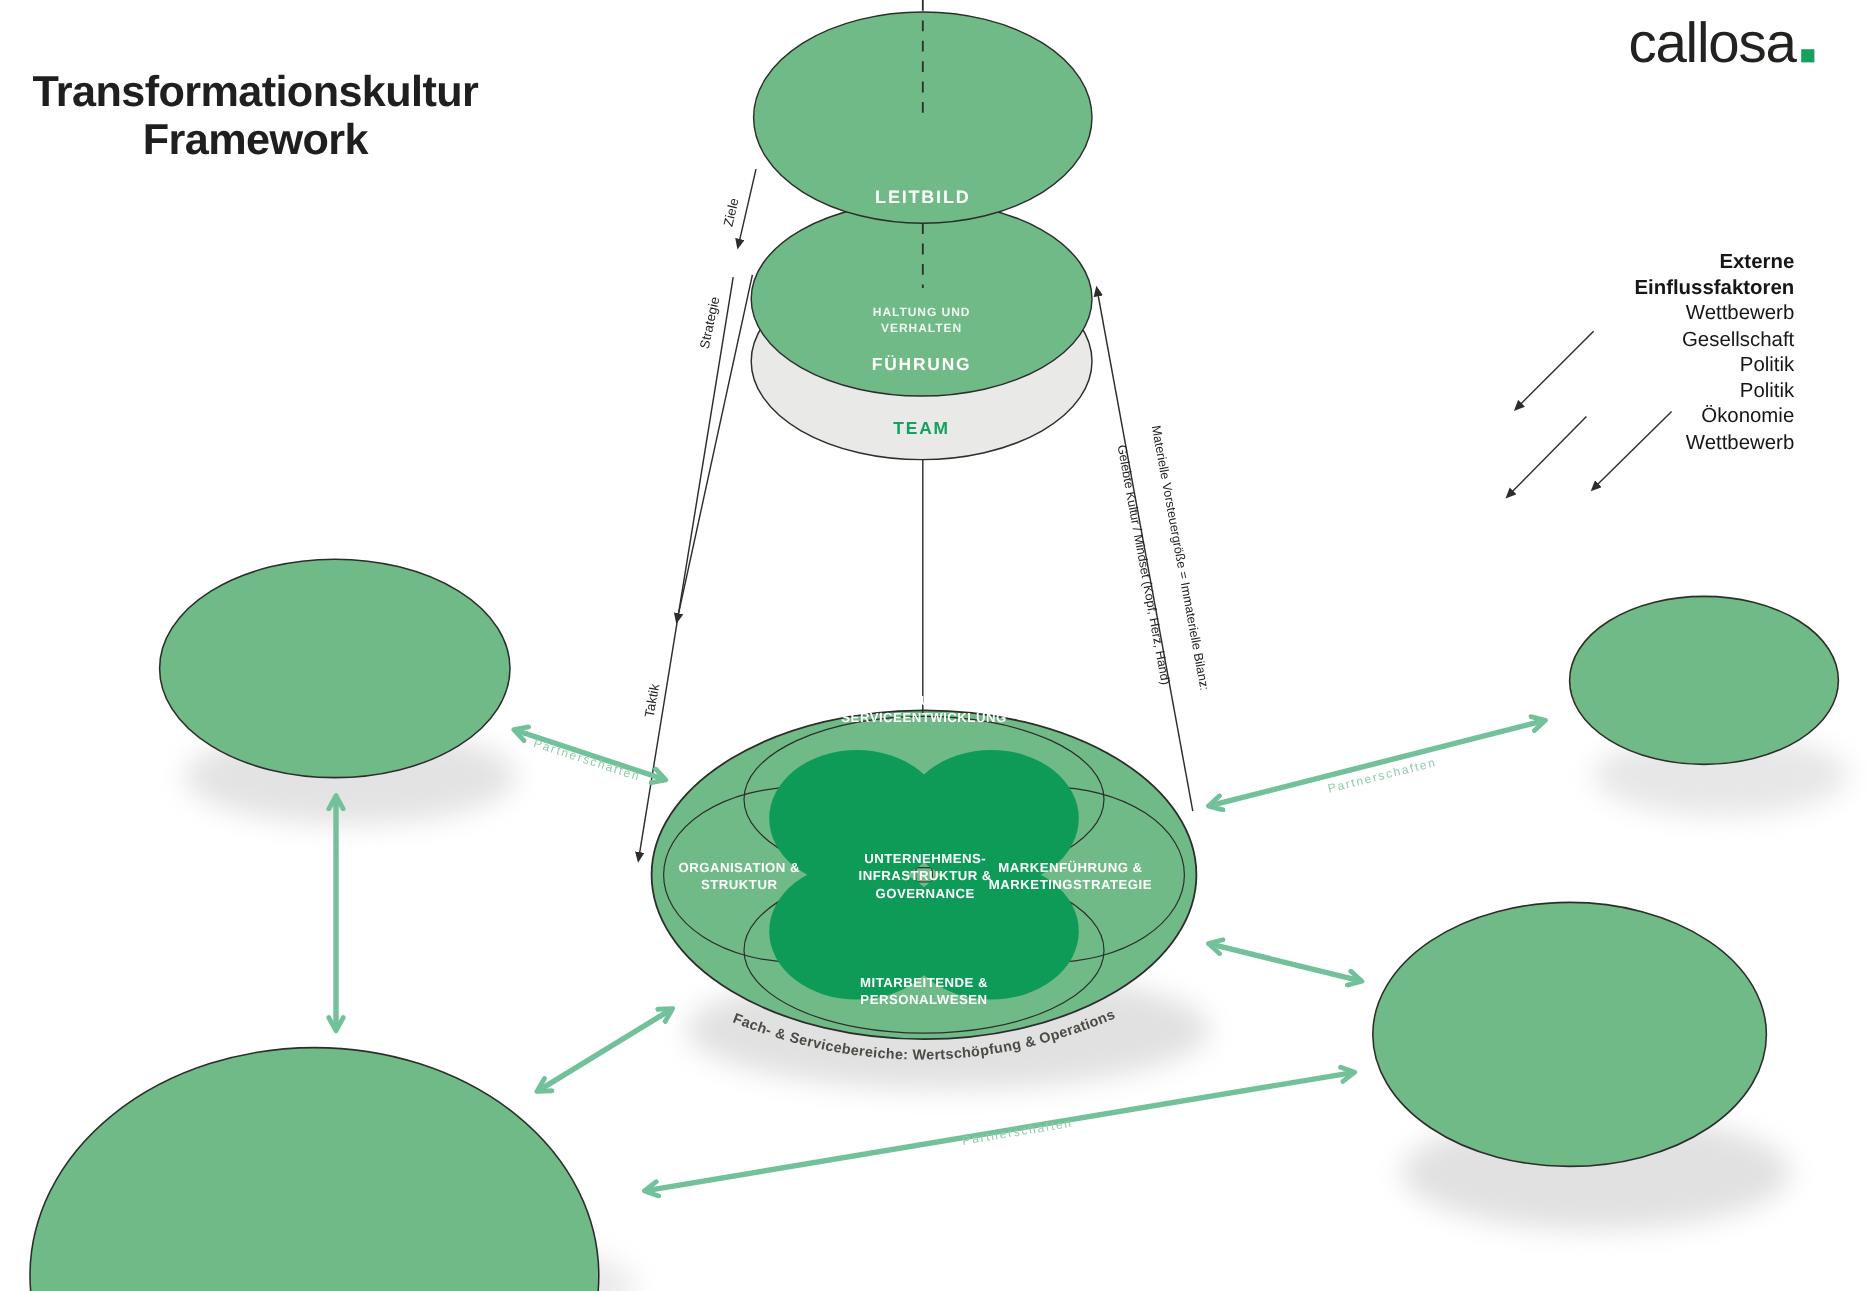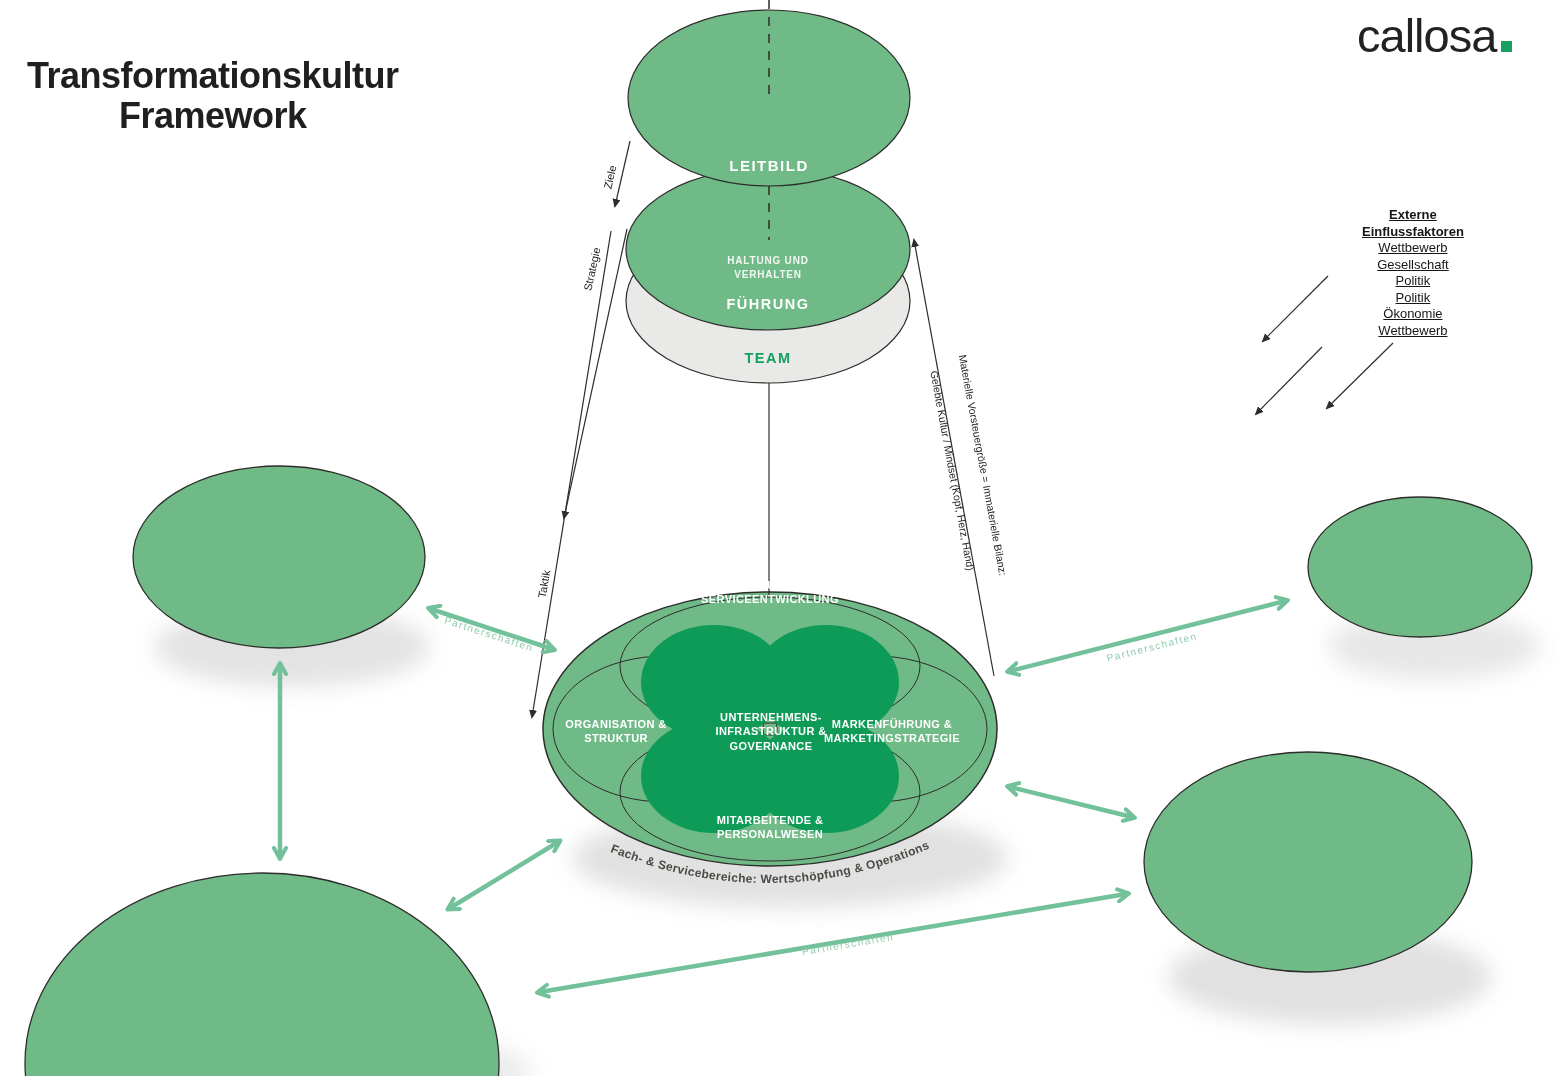--- a/index.html
+++ b/index.html
@@ -22,21 +22,21 @@
   .team{left:768px;top:358px;font-size:14.5px;letter-spacing:1.5px;color:#14a160;font-weight:bold;text-align:right;}
   .cl{font-size:11px;font-weight:bold;color:#ffffff;letter-spacing:0.4px;line-height:1.3;}
   .axis{font-size:11px;color:#222220;}
   .rot-m77{transform:translate(-50%,-50%) rotate(-77deg);}
   .rot-m78{transform:translate(-50%,-50%) rotate(-78deg);}
   .rot-m80{transform:translate(-50%,-50%) rotate(-80deg);}
   .annot{
     left:967px;top:468px;font-size:10.5px;line-height:1.5;color:#222220;
     transform:translate(-50%,-50%) rotate(79.5deg);width:330px;
   }
-  .ext{position:absolute;left:1362px;top:207px;font-size:13px;line-height:1.27;color:#161616;text-align:center;text-decoration:underline;}
+  .ext{position:absolute;left:1362px;top:207px;font-size:17px;line-height:1.27;color:#161616;text-align:right;}
   .ext .hd{font-weight:bold;white-space:pre-line;}
   .partner{font-size:10px;letter-spacing:1.5px;color:#90caac;}
   .p-left{left:489px;top:634px;transform:translate(-50%,-50%) rotate(18deg);}
   .p-right{left:1152px;top:647px;transform:translate(-50%,-50%) rotate(-14deg);}
   .p-bottom{left:848px;top:944px;transform:translate(-50%,-50%) rotate(-9.5deg);}
   .arc-caption-text{font-size:12px;font-weight:bold;letter-spacing:0.3px;fill:#4b4b45;}
 </style>
 </head>
 <body>
 

